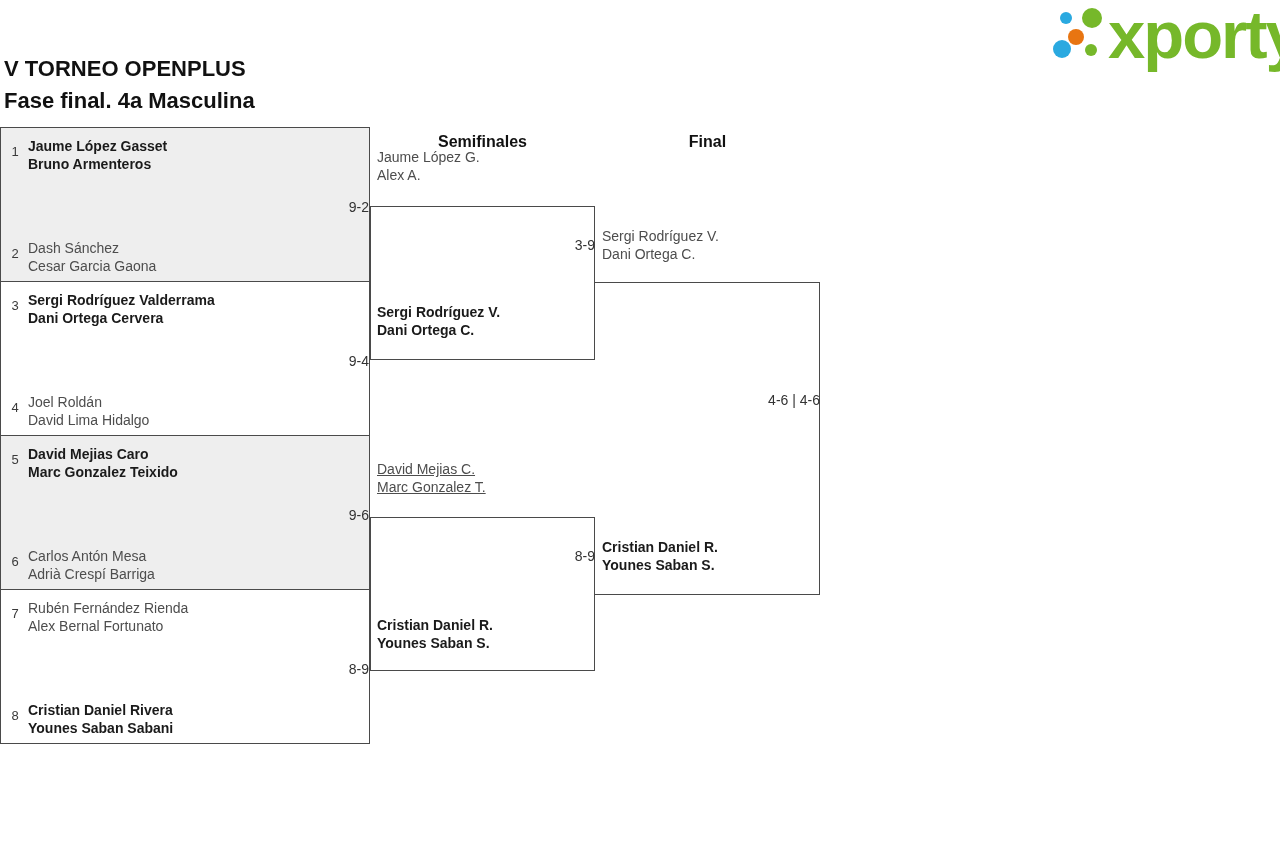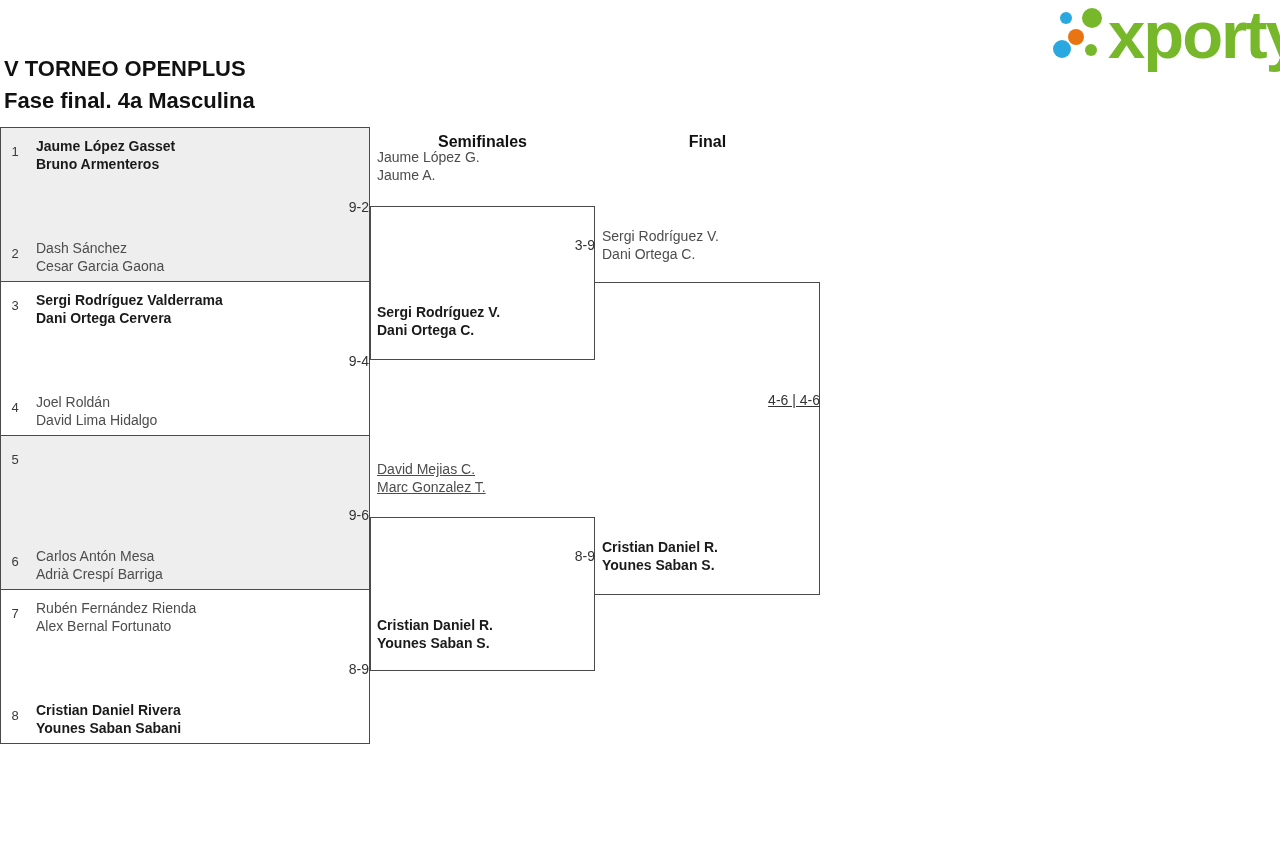--- a/index.html
+++ b/index.html
@@ -31,39 +31,39 @@
   
   .qf { position:absolute; left:0; width:370px; height:155px; border:1px solid #4a4a4a; background:#fff; }
   .qf.alt { background:#eeeeee; }
   .qf-1 { top:127px; } .qf-2 { top:281px; } .qf-3 { top:435px; } .qf-4 { top:589px; }
 
   .seed { position:absolute; left:4px; width:20px; text-align:center; font-size:13px; color:#3a3a3a; }
   .seed-top { top:16px; } .seed-bottom { top:118px; }
 
   .team { font-size:14px; line-height:18px; color:#4d4d4d; white-space:nowrap; }
   .team.winner { color:#1a1a1a; font-weight:bold; }
-  .qf .team { position:absolute; left:35px; }
+  .qf .team { position:absolute; left:27px; }
   .qf .team-top { top:9px; } .qf .team-bottom { top:111px; }
 
   .score { position:absolute; text-align:right; font-size:14px; color:#333; }
   .qf .score { left:0; width:100%; top:71px; }
 
   
   .sf-box { position:absolute; left:370px; width:225px; height:154px; border:1px solid #4a4a4a; background:transparent; }
   .sf-box-1 { top:206px; } .sf-box-2 { top:517px; }
   .sf-team { position:absolute; left:377px; }
   .sf-score { left:370px; width:225px; }
   .sf1-team-top { top:148px; } .sf1-score { top:237px; } .sf1-team-bottom { top:303px; }
   .sf2-team-top { top:460px;text-decoration:underline; } .sf2-score { top:548px; } .sf2-team-bottom { top:616px; }
 
   
   .final-box { position:absolute; left:595px; top:282px; width:225px; height:313px;
                border:1px solid #4a4a4a; border-left:none; background:transparent; }
   .final-team { position:absolute; left:602px; }
-  .final-score { left:595px; width:225px; top:392px;text-decoration:underline; }
+  .final-score { left:595px; width:225px; top:392px; }
   .final-team-top { top:227px; } .final-team-bottom { top:538px; }
 </style>
 </head>
 <body>
 
 <div class="canvas">
 
   <div class="page-title">
     <div>V TORNEO OPENPLUS</div>
     <div>Fase final. 4a Masculina</div>
@@ -105,20 +105,24 @@
     <div class="score">9-4</div>
     <div class="seed seed-bottom">4</div>
     <div class="team team-bottom">
       <div>Joel Roldán</div>
       <div>David Lima Hidalgo</div>
     </div>
   </div>
 
   <div class="qf qf-3 alt">
     <div class="seed seed-top">5</div>
+    <div class="team team-top winner">
+      <div>David Mejias Caro</div>
+      <div>Marc Gonzalez Teixido</div>
+    </div>
     <div class="score">9-6</div>
     <div class="seed seed-bottom">6</div>
     <div class="team team-bottom">
       <div>Carlos Antón Mesa</div>
       <div>Adrià Crespí Barriga</div>
     </div>
   </div>
 
   <div class="qf qf-4">
     <div class="seed seed-top">7</div>
@@ -130,21 +134,21 @@
     <div class="seed seed-bottom">8</div>
     <div class="team team-bottom winner">
       <div>Cristian Daniel Rivera</div>
       <div>Younes Saban Sabani</div>
     </div>
   </div>
 
   <div class="sf-box sf-box-1"></div>
   <div class="team sf-team sf1-team-top">
     <div>Jaume López G.</div>
-    <div>Jaume A.</div>
+    <div>Alex A.</div>
   </div>
   <div class="score sf-score sf1-score">3-9</div>
   <div class="team sf-team sf1-team-bottom winner">
     <div>Sergi Rodríguez V.</div>
     <div>Dani Ortega C.</div>
   </div>
 
   <div class="sf-box sf-box-2"></div>
   <div class="team sf-team sf2-team-top">
     <div>David Mejias C.</div>

